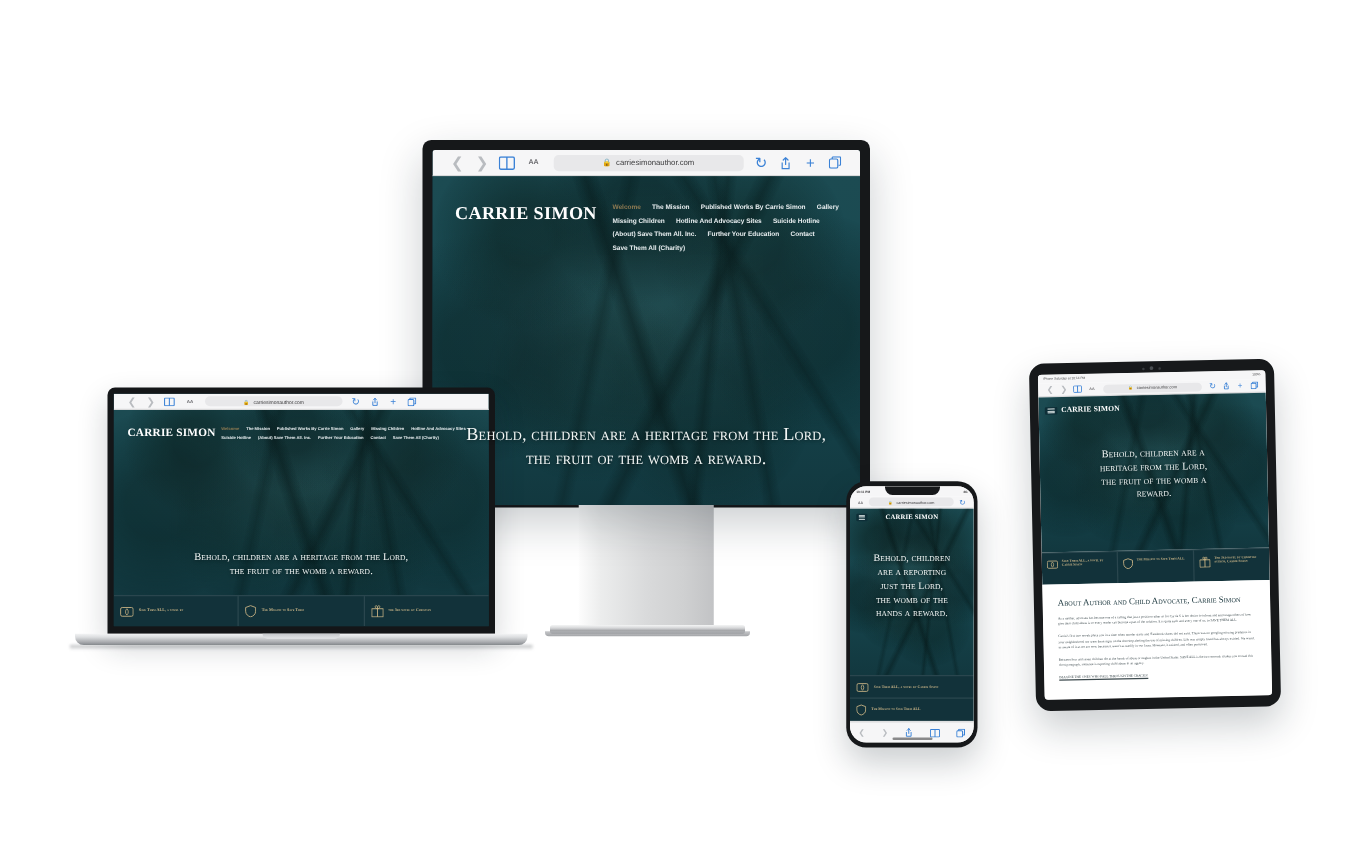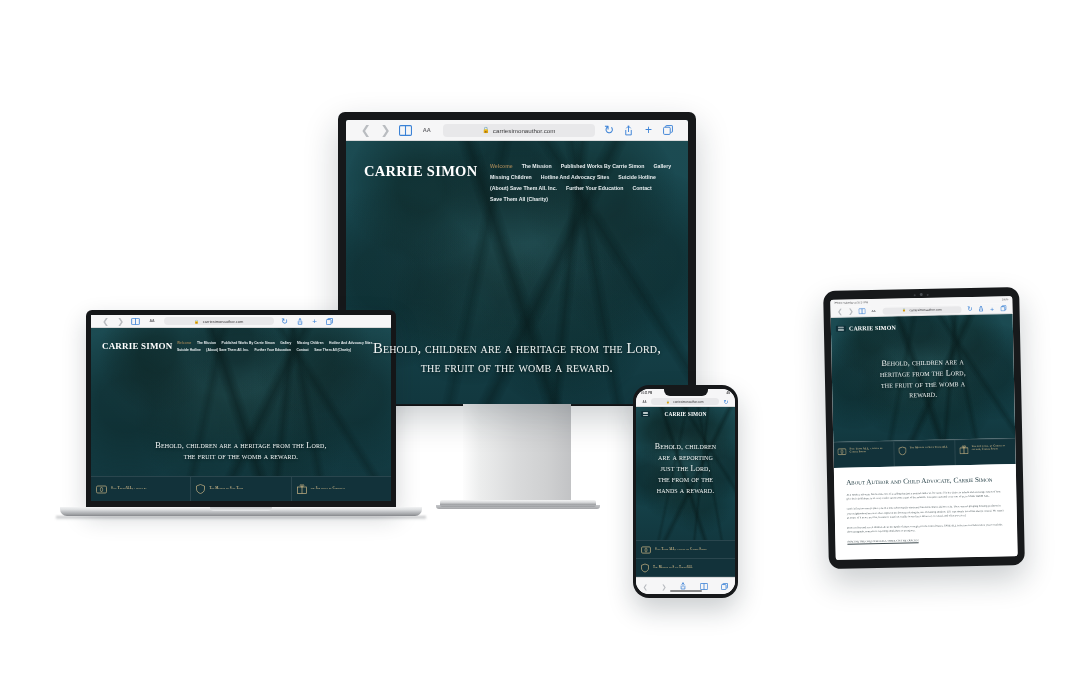--- a/index.html
+++ b/index.html
@@ -191,21 +191,21 @@
   #tablet .feat { flex:1; padding:0 4px; gap:3px; align-items:flex-start; padding-top:5px; }
   #tablet .feat .flabel { font-size:2.8px; }
   #tablet .about { position:absolute; left:0; right:0; top:168px; bottom:0; background:#fff; padding:11px 12px; }
   #tablet .about h2 { font-family:"Liberation Serif", serif; font-variant:small-caps;
                       font-weight:normal; color:#17333a; font-size:7.2px; line-height:1.3; }
   #tablet .about p { font-family:"Liberation Serif", serif; color:#3d4a4e;
                      font-size:2.7px; line-height:1.5; margin-top:6px; }
   #tablet .about p.u { text-decoration:underline; }
 
   
-  #phone { position:absolute; left:633px; top:385px; width:105px; height:213px; }
+  #phone { position:absolute; left:677px; top:385px; width:105px; height:213px; }
   #phone .frame {
     position:absolute; inset:0; background:#16181a; border-radius:16px;
     padding:4px 3px; box-shadow:0 12px 26px rgba(20,32,40,.22);
   }
   #phone .screen { position:relative; width:100%; height:100%; overflow:hidden;
                    border-radius:13px; background:#fff; }
   #phone .notch { position:absolute; left:50%; transform:translateX(-50%); top:0;
                   width:44px; height:7px; background:#16181a; border-radius:0 0 6px 6px; z-index:6; }
   #phone .statusbar { height:8px; display:flex; align-items:center;
                       justify-content:space-between; padding:0 5px; background:#f6f6f7; }
@@ -529,21 +529,21 @@
             <div class="burger">
                 <b></b>
                 <b></b>
                 <b></b>
               </div>
             <div class="brand pbrand">CARRIE SIMON</div>
             <div class="quote">
               <div>Behold, children</div>
               <div>are a reporting</div>
               <div>just the Lord,</div>
-              <div>the from of the</div>
+              <div>the womb of the</div>
               <div>hands a reward.</div>
             </div>
           </div>
         </div>
 
         <div class="featbar">
           <div class="feat">
             <span class="ficon">
               <svg width="10" height="8" viewBox="0 0 22 18">
                   <rect x="1" y="2" width="20" height="14" rx="2.5" fill="none" stroke="#c9b485" stroke-width="1.6"></rect>

